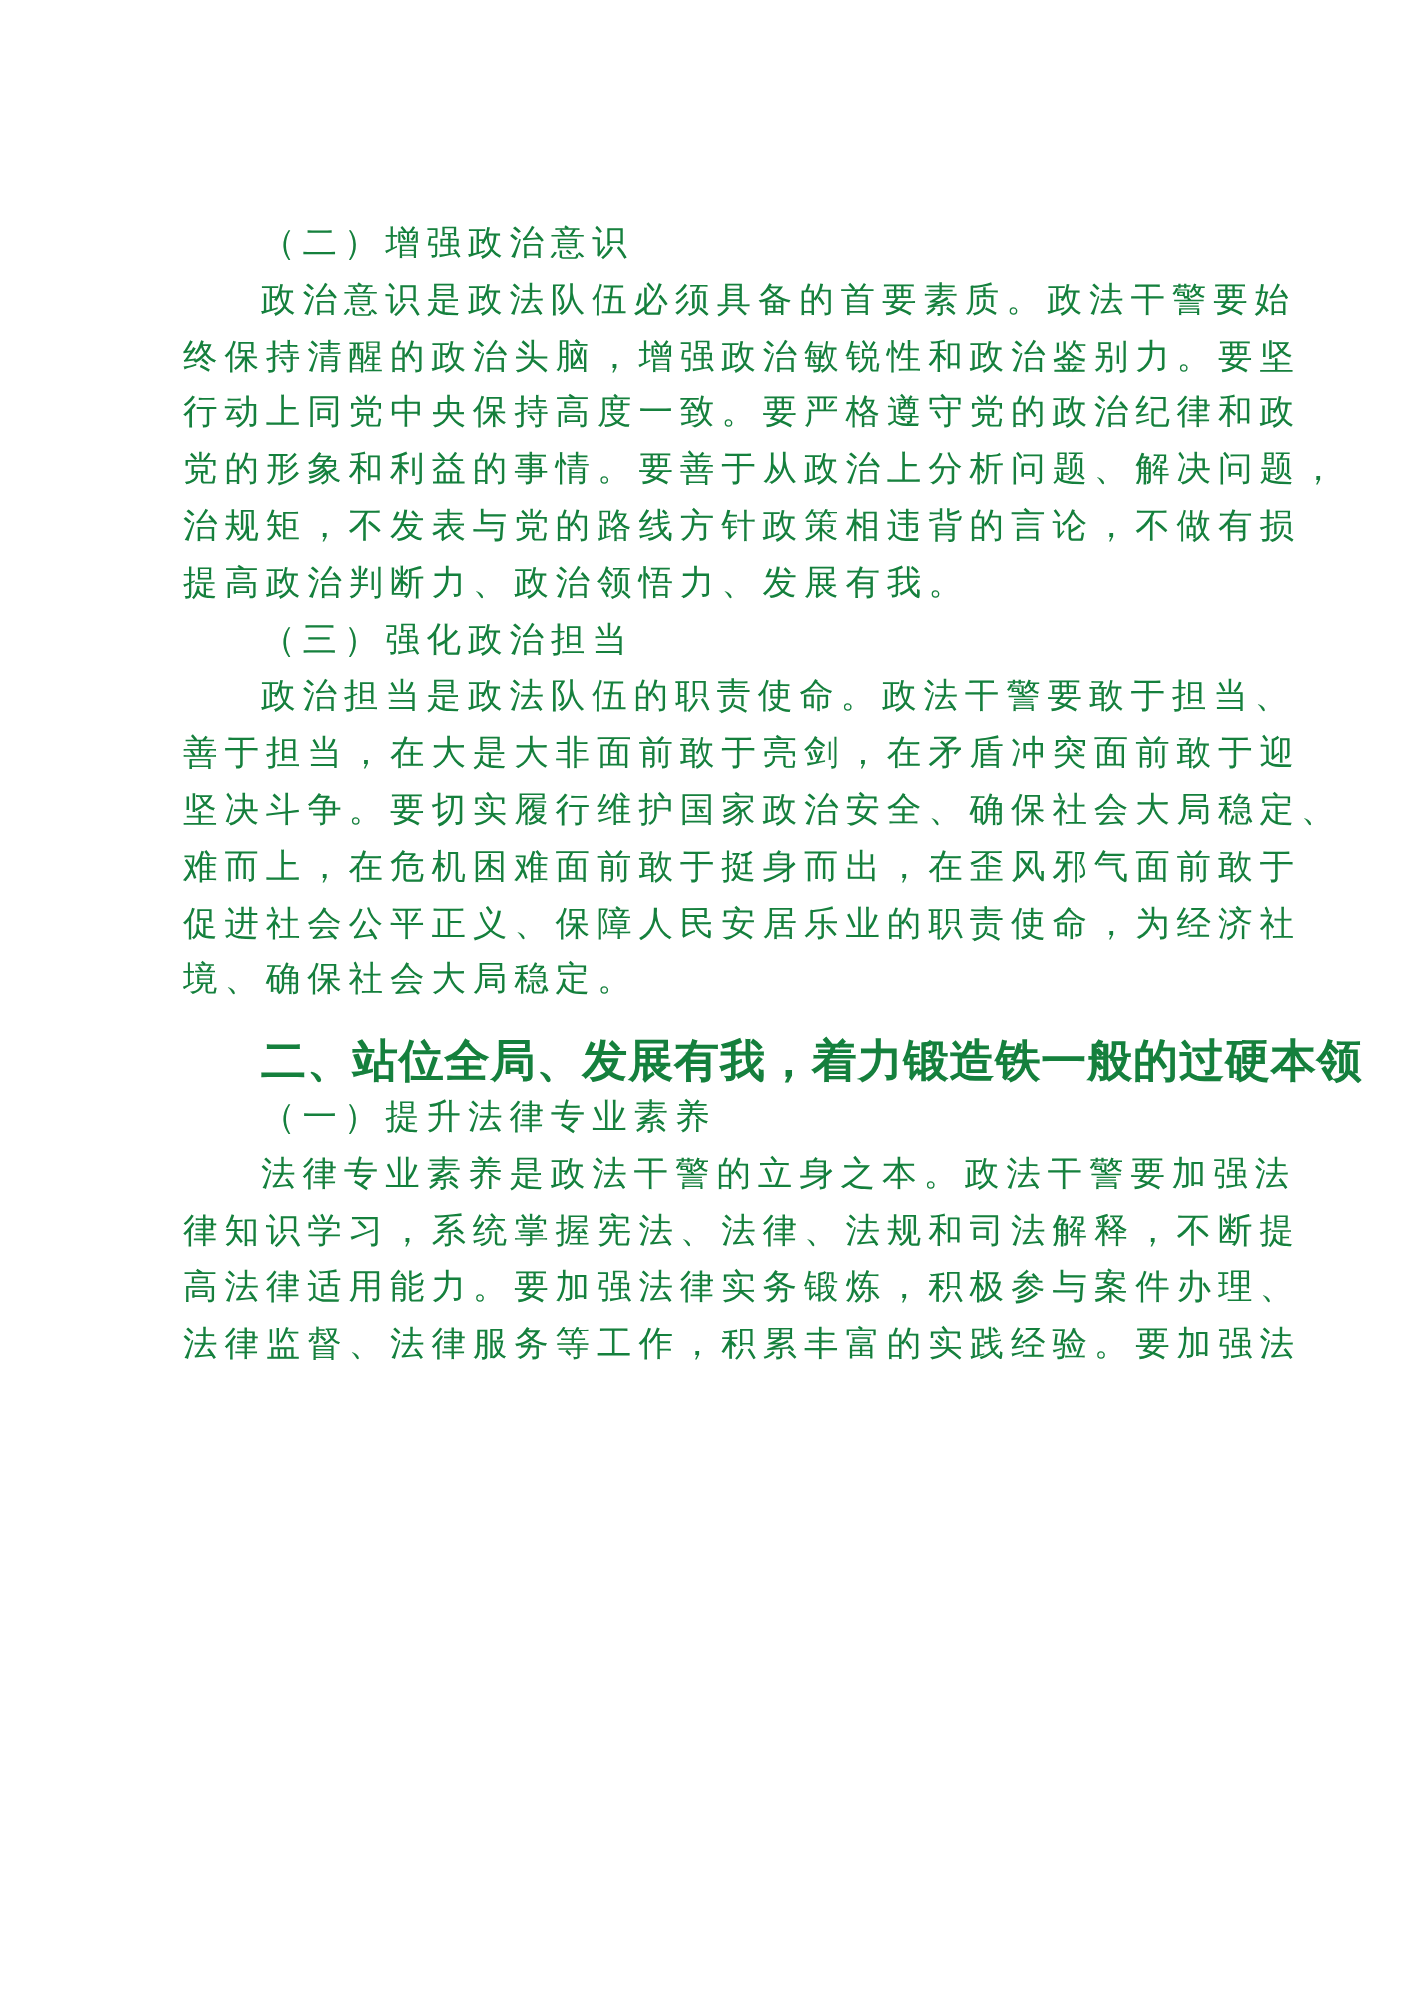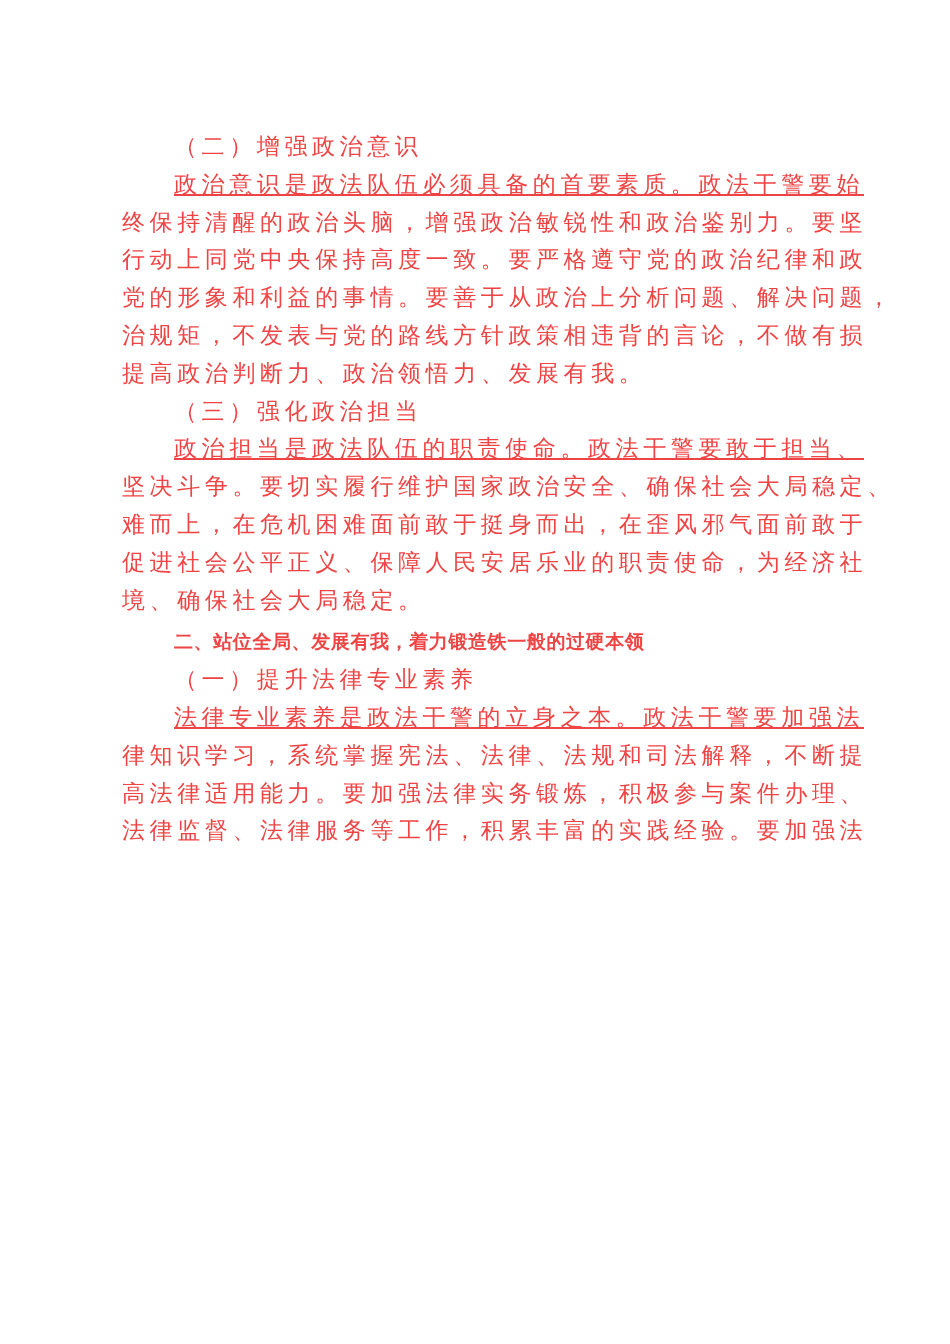--- a/index.html
+++ b/index.html
@@ -1,37 +1,37 @@
 <!DOCTYPE html>
 <html><head>
 <meta charset="utf-8">
 <style>
   html, body { margin: 0; padding: 0; background: #ffffff; }
   body { width: 950px; height: 1344px; position: relative; overflow: hidden; }
   .page {
     position: absolute;
     left: 122px;
-    top: 128px;
+    top: 144px;
     width: 710px;
     font-family: "DejaVu Serif", "Liberation Serif", serif;
-    color: #ef4444;
+    color: #15803d;
     font-size: 23px;
     letter-spacing: 4.6px;
     line-height: 37.8px;
   }
   .line { white-space: nowrap; height: 37.8px; }
-  .indent { padding-left: 52px; text-decoration: underline; }
+  .indent { padding-left: 52px; }
   .h2 { padding-left: 52px; }
   .h1 {
     padding-left: 52px;
     font-family: "DejaVu Sans", "Liberation Sans", sans-serif;
     font-weight: bold;
     letter-spacing: 0.6px;
-    font-size: 19px;
-    margin-top: 4px;
+    font-size: 30px;
+    margin-top: 16px;
     margin-bottom: 0px;
   }
 </style>
 </head>
 <body>
 
 <div class="page">
   <div class="line h2">（二）增强政治意识</div>
 
   <div>
@@ -40,20 +40,21 @@
     <div class="line">行动上同党中央保持高度一致。要严格遵守党的政治纪律和政</div>
     <div class="line">党的形象和利益的事情。要善于从政治上分析问题、解决问题，</div>
     <div class="line">治规矩，不发表与党的路线方针政策相违背的言论，不做有损</div>
     <div class="line">提高政治判断力、政治领悟力、发展有我。</div>
   </div>
 
   <div class="line h2">（三）强化政治担当</div>
 
   <div>
     <div class="line indent">政治担当是政法队伍的职责使命。政法干警要敢于担当、</div>
+    <div class="line">善于担当，在大是大非面前敢于亮剑，在矛盾冲突面前敢于迎</div>
     <div class="line">坚决斗争。要切实履行维护国家政治安全、确保社会大局稳定、</div>
     <div class="line">难而上，在危机困难面前敢于挺身而出，在歪风邪气面前敢于</div>
     <div class="line">促进社会公平正义、保障人民安居乐业的职责使命，为经济社</div>
     <div class="line">境、确保社会大局稳定。</div>
   </div>
 
   <div class="line h1">二、站位全局、发展有我，着力锻造铁一般的过硬本领</div>
 
   <div class="line h2">（一）提升法律专业素养</div>
 

